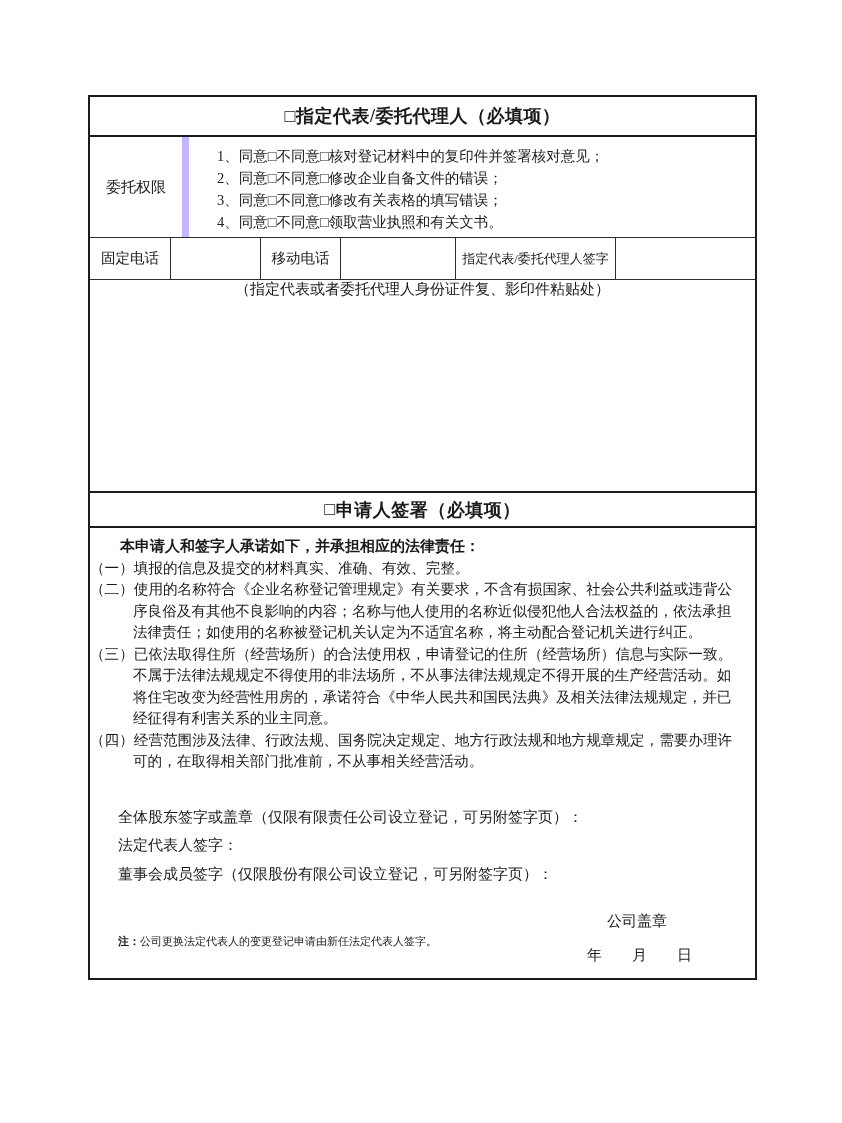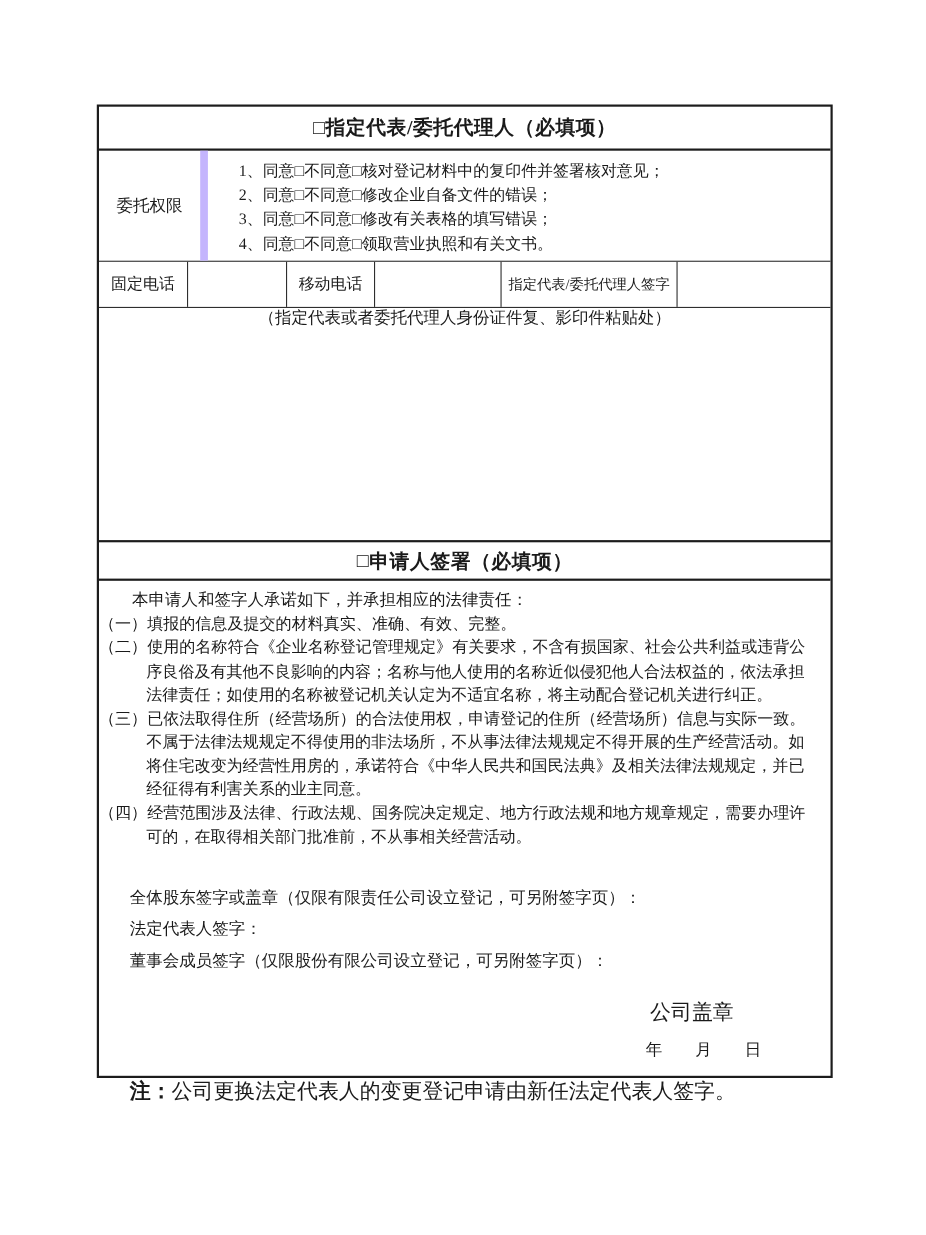--- a/index.html
+++ b/index.html
@@ -60,30 +60,30 @@
 
   
   .r5 {
     height: 35px; border-bottom: 2px solid #1c1c1c;
     display: flex; align-items: center; justify-content: center;
     font-size: 18px; font-weight: bold; letter-spacing: 0.5px;
   }
 
   
   .r6 { height: 450px; padding-top: 8px; font-size: 14.6px; line-height: 21.5px; }
-  .intro { margin-left: 30px; margin-right: 10px; font-size: 15px; font-weight: normal; }
+  .intro { margin-left: 30px; margin-right: 10px; font-size: 15px; font-weight: bold; }
   .commitments { margin-right: 10px; }
   .commit-item { padding-left: 43px; text-indent: -43px; }
   .sig-lines { margin-left: 28px; margin-top: 30px; font-size: 15px; line-height: 28.5px; }
-  .seal-row { margin-top: 22px; padding-right: 88px; text-align: right; font-size: 19px; line-height: 22px; }
+  .seal-row { margin-top: 22px; padding-right: 88px; text-align: right; font-size: 15px; line-height: 22px; }
   .date-row { margin-top: 12px; padding-right: 63px; text-align: right; font-size: 15px; line-height: 22px; }
 
   .footnote {
-    position: absolute; left: 118px; top: 984px; right: 90px;
-    font-size: 19px; line-height: 18px;
+    position: absolute; left: 118px; top: 932px; right: 90px;
+    font-size: 11px; line-height: 18px;
   }
   .footnote .prefix { font-weight: bold; }
 
   .hdr-checkbox { font-weight: bold; }
 </style>
 </head>
 <body>
 
 <div class="sheet">
 

